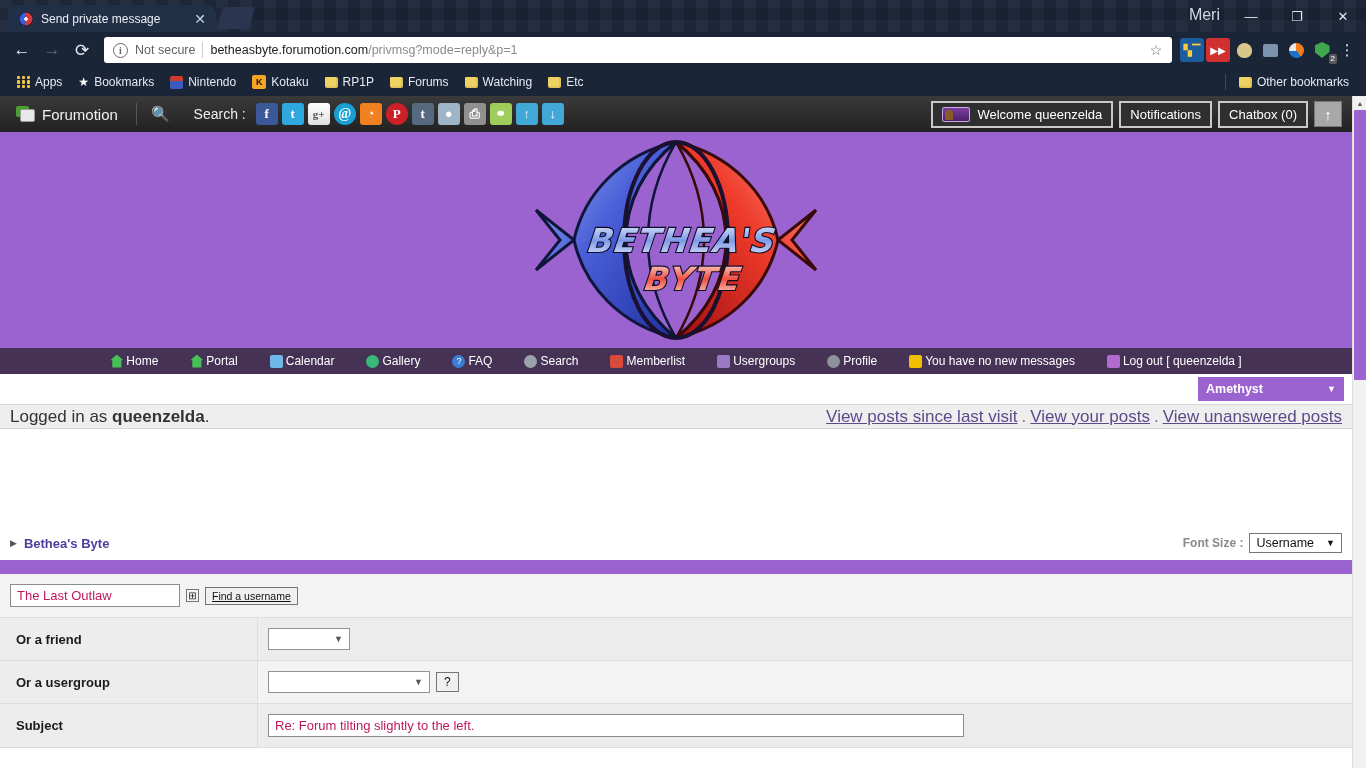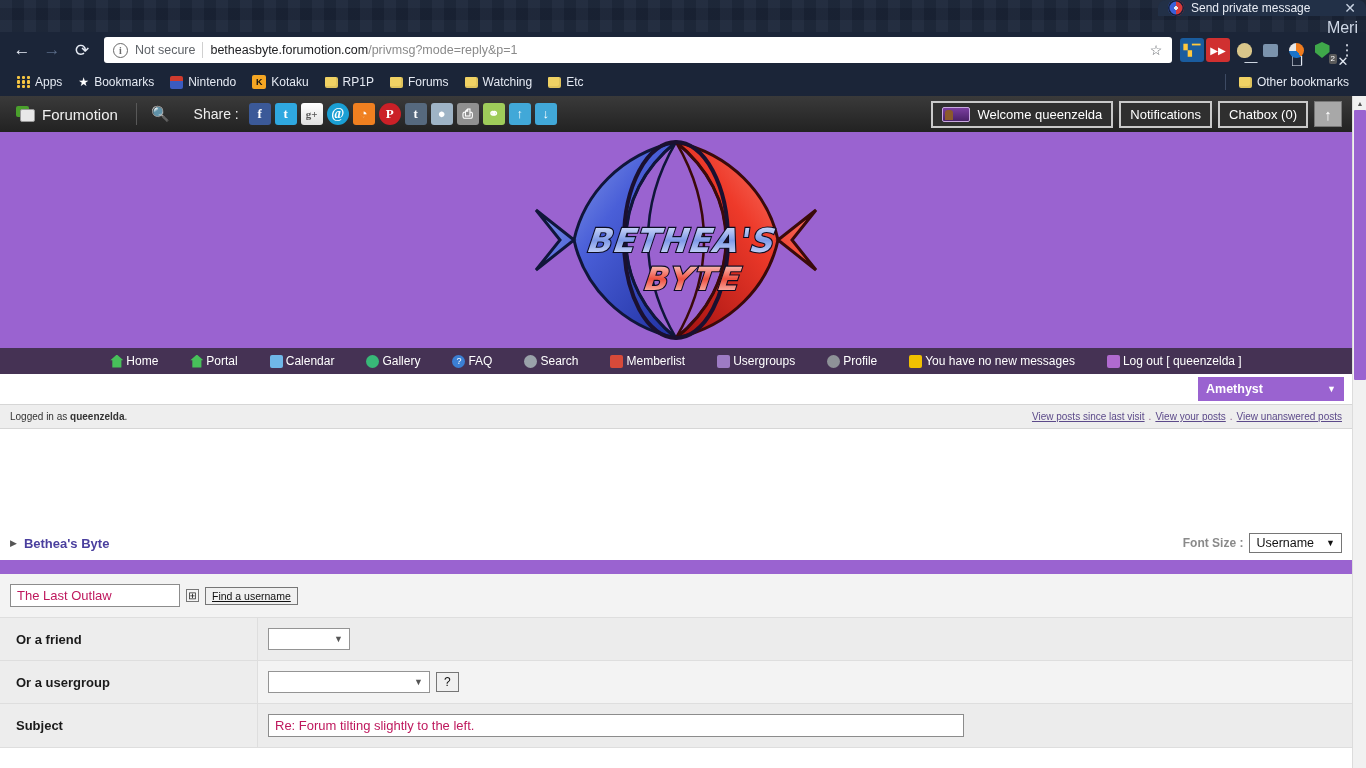--- a/index.html
+++ b/index.html
@@ -11,21 +11,20 @@
   }
 
   
   .browser-titlebar {
     height: 32px; background: #1b2538;
     display: flex; align-items: flex-end;
     position: relative;
     background-image:
       repeating-linear-gradient(90deg, rgba(255,255,255,.025) 0 12px, rgba(0,0,0,.06) 12px 24px),
       repeating-linear-gradient(0deg, rgba(255,255,255,.02) 0 12px, rgba(0,0,0,.05) 12px 24px);
-    flex-direction: column;
   }
   .tab {
     height: 27px; width: 208px; margin-left: 8px;
     background: #223047;
     border-radius: 8px 8px 0 0;
     display: flex; align-items: center; gap: 7px;
     padding: 0 8px 0 10px;
     position: relative;
   }
   .tab-favicon {
@@ -256,21 +255,21 @@
     display: flex; align-items: center; justify-content: space-between;
     padding: 0 8px; border: none;
   }
   .theme-select .caret { font-size: 9px; }
 
   
   .login-strip {
     background: #eeeeee; border-top: 1px solid #d6d6d6;
     border-bottom: 1px solid #d6d6d6;
     height: 25px; display: flex; align-items: center;
-    padding: 0 10px; font-size: 10px; color: #333;
+    padding: 0 10px; font-size: 17px; color: #333;
   }
   .login-links { margin-left: auto; display: flex; align-items: center; gap: 4px; }
   .login-links a { color: #5c4a8a; text-decoration: underline; }
   .login-links .dot { color: #8a5a8a; }
 
   
   .blank-area { height: 97px; background: #fff; }
 
   
   .crumb-row {
@@ -464,21 +463,21 @@
 <div class="page">
 <div class="page-inner">
 
   <div class="fm-bar">
     <div class="fm-logo">
       <span class="fm-logo-icon"></span>
       <span class="fm-logo-text">Forumotion</span>
     </div>
     <span class="fm-sep"></span>
     <span class="fm-search">🔍</span>
-    <span class="fm-share-label">Share :</span>
+    <span class="fm-share-label">Search :</span>
     <div class="share-icons">
       <span class="si fb">f</span>
       <span class="si tw">t</span>
       <span class="si gp">g+</span>
       <span class="si em">@</span>
       <span class="si rss">◔</span>
       <span class="si pin">P</span>
       <span class="si tum">t</span>
       <span class="si red">●</span>
       <span class="si prn">⎙</span>

